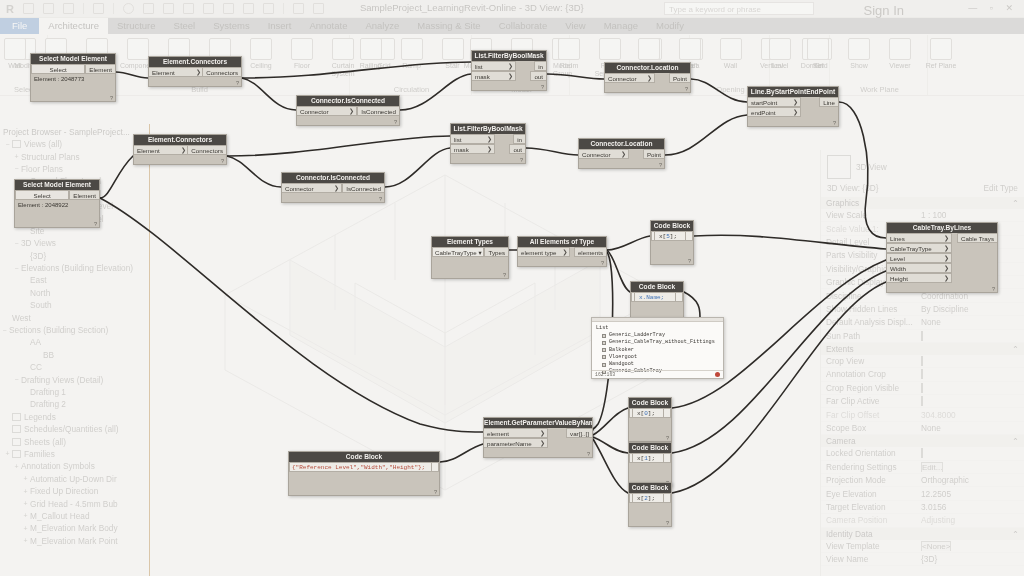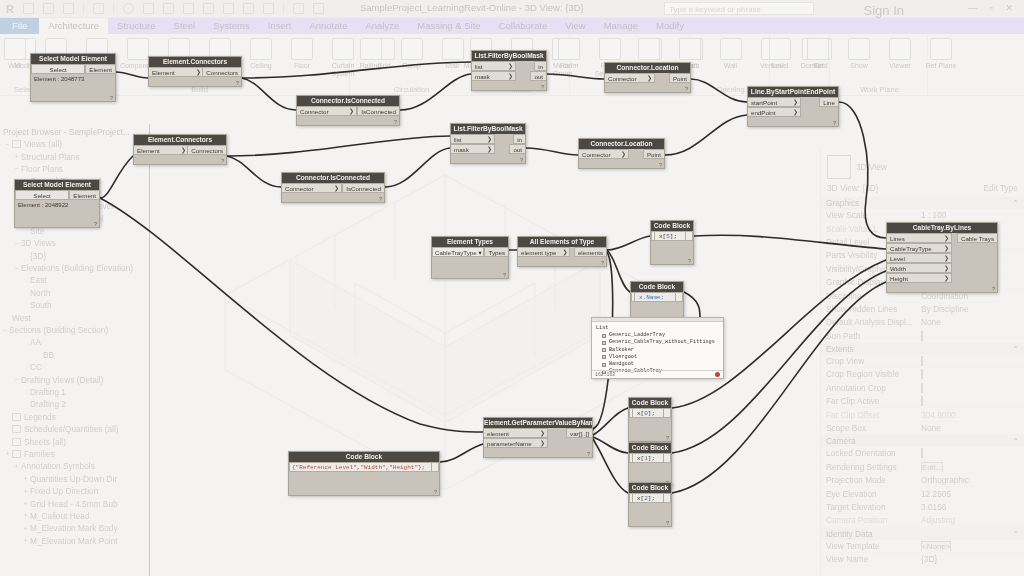--- a/index.html
+++ b/index.html
@@ -38,21 +38,21 @@
   .rv-search {
     position: absolute; right: 210px; top: 2px; width: 150px; height: 13px;
     background: #fdfdfc; border: 1px solid #c8c5c0; font-size: 8px; color: #9a9792;
     padding: 1px 4px; line-height: 11px;
   }
   .rv-signin { position: absolute; right: 120px; top: 3px; font-size: 13px; color: #6e6b66; }
   .rv-winbtns { position: absolute; right: 6px; top: 3px; font-size: 9px; color: #6e6b66; letter-spacing: 5px;}
 
   .rv-tabs {
     position: absolute; top: 18px; left: 0; width: 1024px; height: 16px;
-    background: #c4b5fd; display: flex; align-items: center; font-size: 9.5px; color: #55524e;
+    background: #a3a3a3; display: flex; align-items: center; font-size: 9.5px; color: #55524e;
   }
   .rv-tab { padding: 0 9px; line-height: 16px; white-space: nowrap; }
   .rv-tab.file { background: #4a7dbf; color: #fff; padding: 0 12px; }
   .rv-tab.active { background: #f6f5f3; }
 
   .rv-ribbon {
     position: absolute; top: 34px; left: 0; width: 1024px; height: 62px;
     background: #f6f5f3; border-bottom: 1px solid #dfdcd8;
   }
   .rv-rgroup {
@@ -513,21 +513,21 @@
             <span class="pbtog">+</span>
             <span class="pbico"></span>
             <span class="pbtxt">Families</span>
           </div>
           <div class="pbrow" style="padding-left: 12px;">
             <span class="pbtog">+</span>
             <span class="pbtxt">Annotation Symbols</span>
           </div>
           <div class="pbrow" style="padding-left: 21px;">
             <span class="pbtog">+</span>
-            <span class="pbtxt">Quantities Up-Down Dir</span>
+            <span class="pbtxt">Automatic Up-Down Dir</span>
           </div>
           <div class="pbrow" style="padding-left: 21px;">
             <span class="pbtog">+</span>
             <span class="pbtxt">Fixed Up Direction</span>
           </div>
           <div class="pbrow" style="padding-left: 21px;">
             <span class="pbtog">+</span>
             <span class="pbtxt">Grid Head - 4.5mm Bub</span>
           </div>
           <div class="pbrow" style="padding-left: 21px;">
@@ -601,25 +601,25 @@
           </div>
           <div class="pr-sec">
             <span>Extents</span>
             <span>⌃</span>
           </div>
           <div class="pr-row">
             <div class="pr-k">Crop View</div>
             <div class="pr-v"><span class="pr-chk"></span></div>
           </div>
           <div class="pr-row">
+            <div class="pr-k">Annotation Crop</div>
+            <div class="pr-v"><span class="pr-chk"></span></div>
+          </div>
+          <div class="pr-row">
             <div class="pr-k">Crop Region Visible</div>
-            <div class="pr-v"><span class="pr-chk"></span></div>
-          </div>
-          <div class="pr-row">
-            <div class="pr-k">Annotation Crop</div>
             <div class="pr-v"><span class="pr-chk"></span></div>
           </div>
           <div class="pr-row">
             <div class="pr-k">Far Clip Active</div>
             <div class="pr-v"><span class="pr-chk"></span></div>
           </div>
           <div class="pr-row">
             <div class="pr-k pr-dim">Far Clip Offset</div>
             <div class="pr-v pr-dim">304.8000</div>
           </div>

